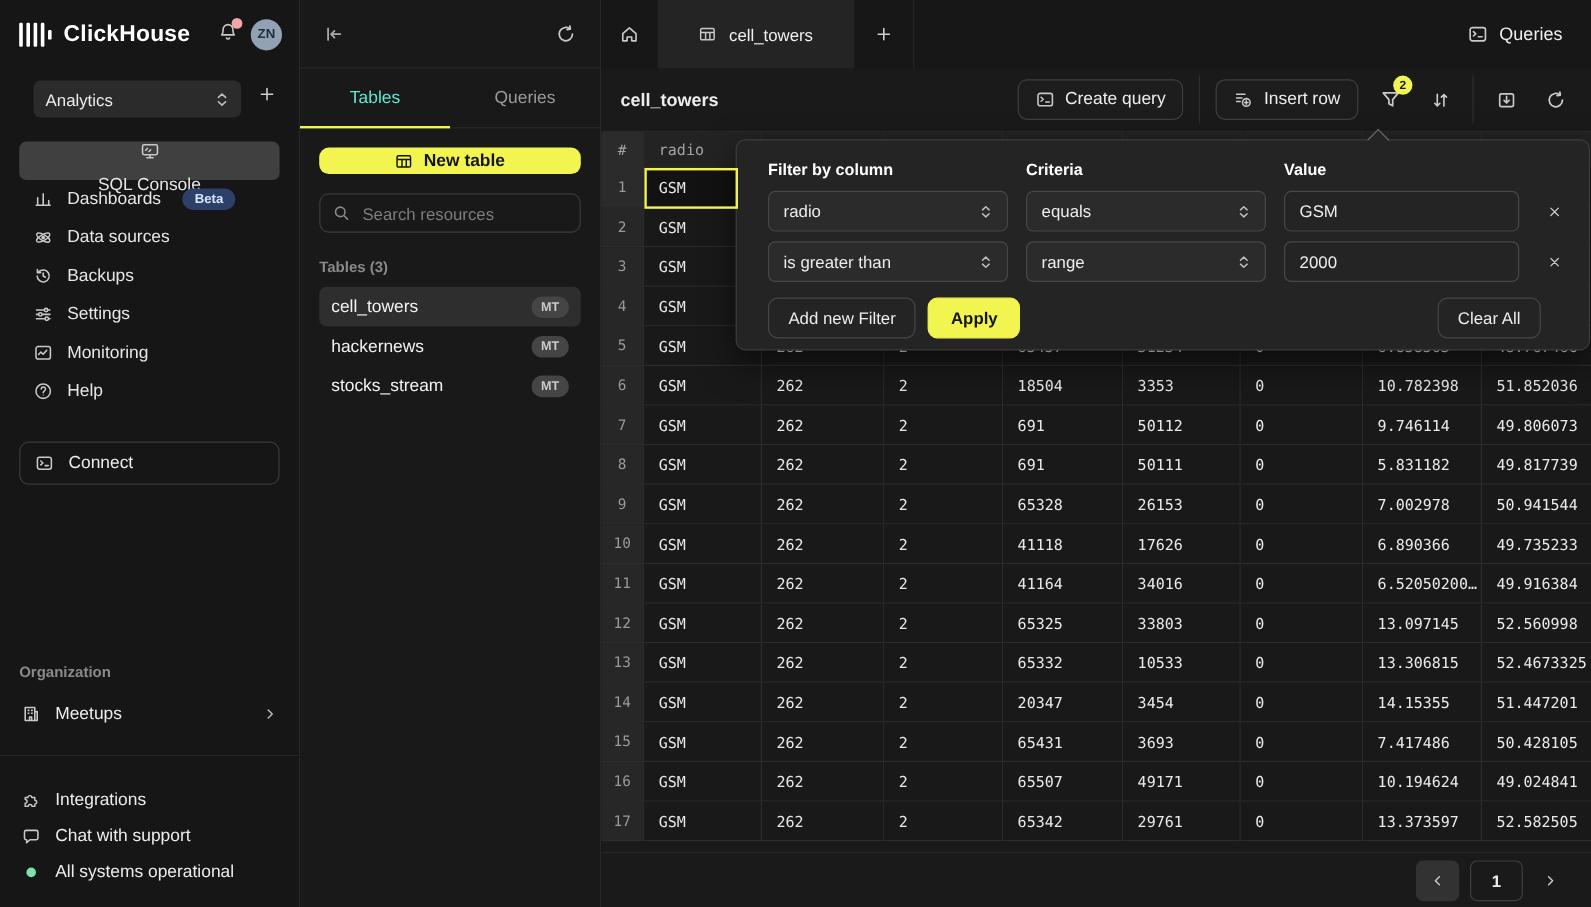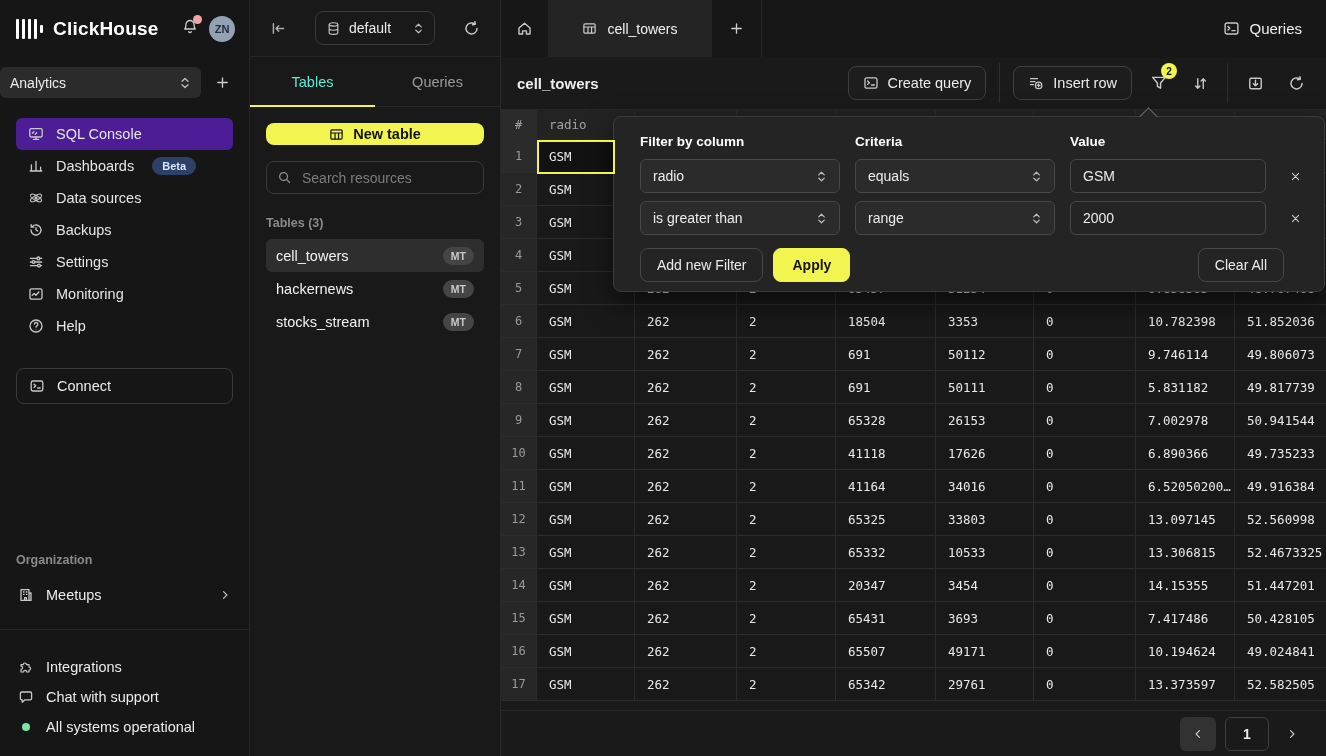--- a/index.html
+++ b/index.html
@@ -17,28 +17,28 @@
   .brand-row { display:flex; align-items:center; height:57px; padding:0 14px 0 16px; }
   .logo { display:flex; align-items:center; gap:3px; height:22px; margin-right:10px; }
   .logo .bar { width:3px; height:20px; background:#fff; border-radius:1px; }
   .logo .dot { width:3px; height:8px; background:#fff; border-radius:1px; }
   .brand-name { font-size:19px; font-weight:700; letter-spacing:.2px; color:#fff; }
   .brand-spacer { flex:1; }
   .bell-wrap { position:relative; margin-right:10px; cursor:pointer; }
   .bell-dot { position:absolute; top:-3px; right:-3px; width:9px; height:9px; border-radius:50%; background:#f2a6a6; }
   .avatar { width:26px; height:26px; border-radius:50%; background:#93a1b4; color:#222e3e; font-size:11px; font-weight:700; display:flex; align-items:center; justify-content:center; }
 
-  .org-row { display:flex; align-items:center; padding:10px 16px 0 0; gap:10px; }
+  .org-row { display:flex; align-items:flex-start; padding:10px 16px 0 28px; gap:10px; }
   .org-select { flex:1; height:31px; background:#2b2b2b; border-radius:6px; display:flex; align-items:center; padding:0 10px; cursor:pointer; }
   .org-select .lbl { flex:1; font-size:14px; color:#ececec; }
   .plus-btn { width:22px; height:22px; display:flex; align-items:center; justify-content:center; color:#cfcfcf; cursor:pointer; }
 
   .side-nav { margin:20px 16px 0 16px; }
   .nav-item { height:32px; display:flex; align-items:center; gap:12px; padding:0 12px; border-radius:6px; cursor:pointer; color:#e6e6e6; }
-  .nav-item.active { background:#4c1d95; }
+  .nav-item.active { background:#404040;flex-direction:column; }
   .nav-label { font-size:14.5px; font-weight:500; }
   .beta-badge { margin-left:6px; background:#2d4068; color:#d7e4ff; font-size:11px; font-weight:700; padding:3px 10px; border-radius:10px; }
 
   .connect-btn { margin:26px 16px 0 16px; height:36px; border:1px solid #3a3a3a; border-radius:8px; display:flex; align-items:center; gap:12px; padding:0 12px; cursor:pointer; }
   .connect-label { font-size:14.5px; font-weight:500; }
 
   .sidebar-bottom { position:absolute; left:0; right:0; bottom:0; padding-bottom:14px; }
   .org-label { padding:0 16px; font-size:12.5px; font-weight:700; color:#8a8a8a; }
   .meetups-row { margin:12px 16px 0 16px; height:32px; display:flex; align-items:center; gap:12px; padding:0 2px; cursor:pointer; }
   .meetups-row .chev { margin-left:auto; color:#bdbdbd; }
@@ -292,34 +292,20 @@
   </div>
 </div>
 
 <div class="explorer">
   <div class="explorer-header">
     <span class="icn">
       <svg width="17" height="17" viewBox="0 0 16 16" fill="none" stroke="#a9a9a9" stroke-width="1.4" stroke-linecap="round" stroke-linejoin="round">
           <path d="M3.2 3.5v9M12.8 8H5.6M8.2 5.4 5.6 8l2.6 2.6"></path>
         </svg>
     </span>
-    <div class="db-select">
-      <span class="icn">
-        <svg width="15" height="15" viewBox="0 0 16 16" fill="none" stroke="#c9c9c9" stroke-width="1.2">
-            <ellipse cx="8" cy="3.6" rx="4.6" ry="1.8"></ellipse>
-            <path d="M3.4 3.6v8.8c0 1 2.06 1.8 4.6 1.8s4.6-.8 4.6-1.8V3.6M3.4 8c0 1 2.06 1.8 4.6 1.8S12.6 9 12.6 8"></path>
-          </svg>
-      </span>
-      <span class="lbl">default</span>
-      <span class="icn">
-        <svg width="11" height="13" viewBox="0 0 12 14" fill="none" stroke="#bdbdbd" stroke-width="1.4" stroke-linecap="round" stroke-linejoin="round">
-            <path d="M3 5.2 6 2.4l3 2.8M3 8.8l3 2.8 3-2.8"></path>
-          </svg>
-      </span>
-    </div>
     <span class="icn">
       <svg width="17" height="17" viewBox="0 0 16 16" fill="none" stroke="#c9c9c9" stroke-width="1.4" stroke-linecap="round" stroke-linejoin="round">
           <path d="M13.2 8A5.2 5.2 0 1 1 11 3.7"></path>
           <path d="M11.2 1.6l.3 2.5-2.5.3"></path>
         </svg>
     </span>
   </div>
 
   <div class="explorer-tabs">
       <div class="x-tab active">Tables</div>

